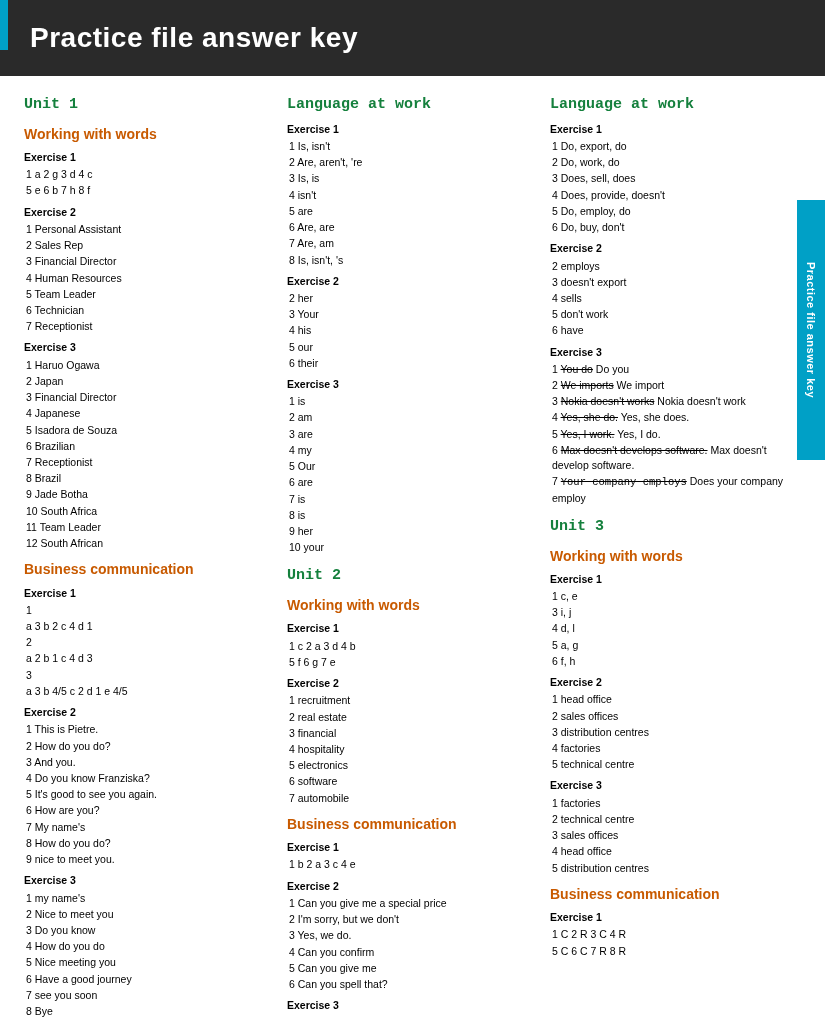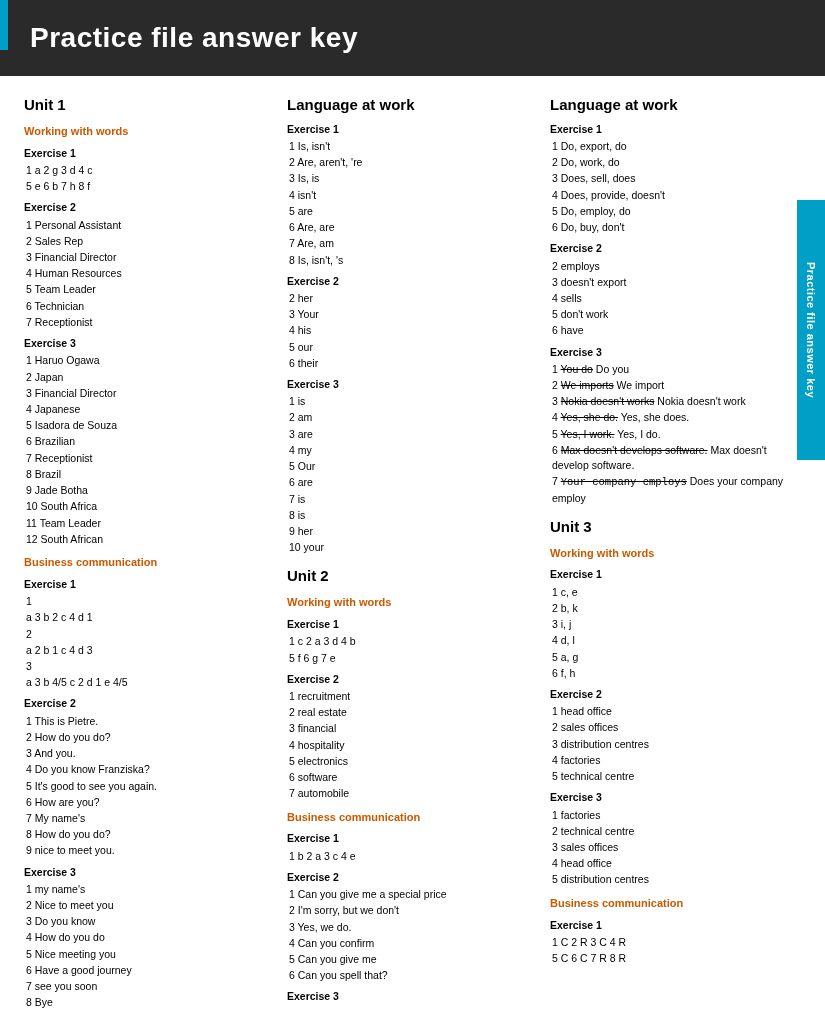--- a/index.html
+++ b/index.html
@@ -74,31 +74,32 @@
     .col {
       flex: 1;
       padding: 0 8px;
       font-size: 10.5px;
       line-height: 1.45;
     }
     .col:first-child { padding-left: 4px; }
 
     
     .unit-title {
-      color: #000000;
+      color: #15803d;
       font-size: 15px;
       font-weight: bold;
       margin-bottom: 4px;
       margin-top: 10px;
+      font-family: Liberation Mono, monospace;
     }
     .unit-title.first { margin-top: 0; }
 
     .section-title {
       color: #c85a00;
-      font-size: 11px;
+      font-size: 14px;
       font-weight: bold;
       margin-bottom: 3px;
       margin-top: 8px;
     }
 
     .exercise-label {
       font-weight: bold;
       font-size: 10.5px;
       margin-top: 6px;
       margin-bottom: 2px;
@@ -291,21 +292,20 @@
           <p>4   <span style="text-decoration: line-through;">Yes, she do.</span> Yes, she does.</p>
           <p>5   <span style="text-decoration: line-through;">Yes, I work.</span> Yes, I do.</p>
           <p>6   <span style="text-decoration: line-through;">Max doesn't develops software.</span> Max doesn't develop software.</p>
           <p>7   <span style="text-decoration: line-through; font-family: Liberation Mono, monospace;">Your company employs</span> Does your company employ</p>
         </div>
         <div class="unit-title">Unit 3</div>
         <div class="section-title">Working with words</div>
         <div class="exercise-label">Exercise 1</div>
         <div class="exercise-content">
           <p>1   c, e</p>
-          <p>2   b, k</p>
           <p>3   i, j</p>
           <p>4   d, l</p>
           <p>5   a, g</p>
           <p>6   f, h</p>
         </div>
         <div class="exercise-label">Exercise 2</div>
         <div class="exercise-content">
           <p>1   head office</p>
           <p>2   sales offices</p>
           <p>3   distribution centres</p>

